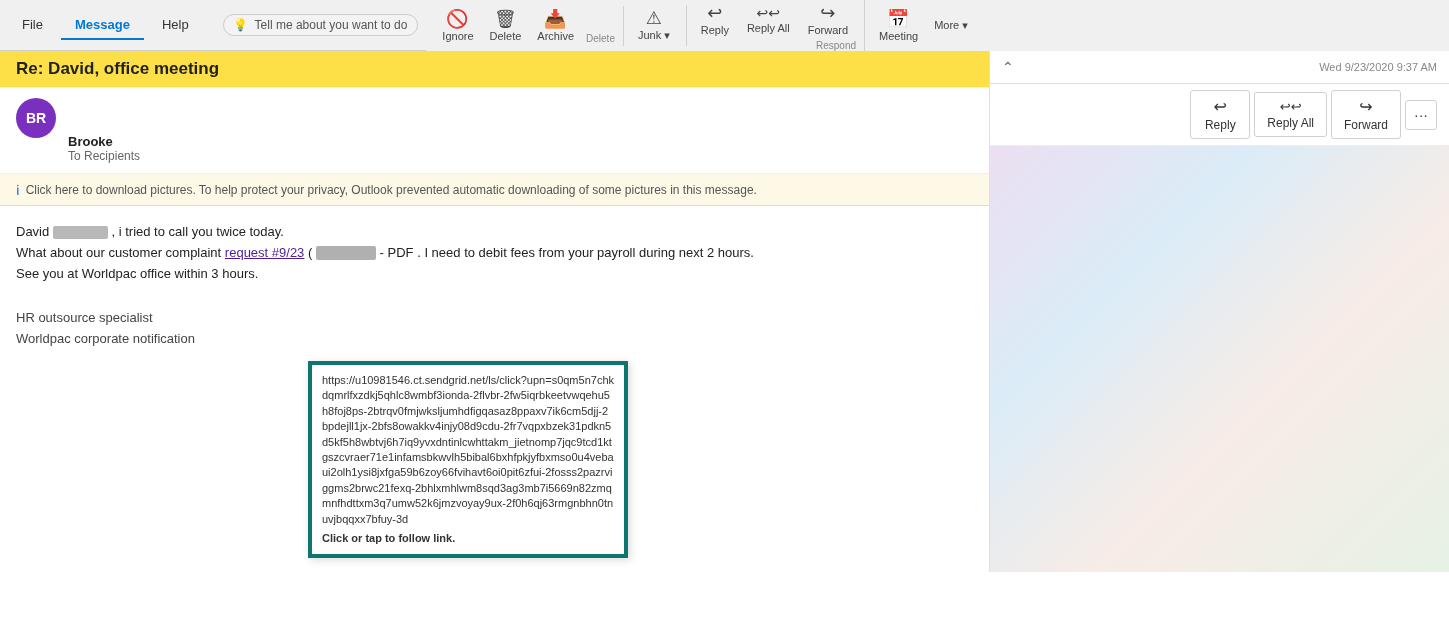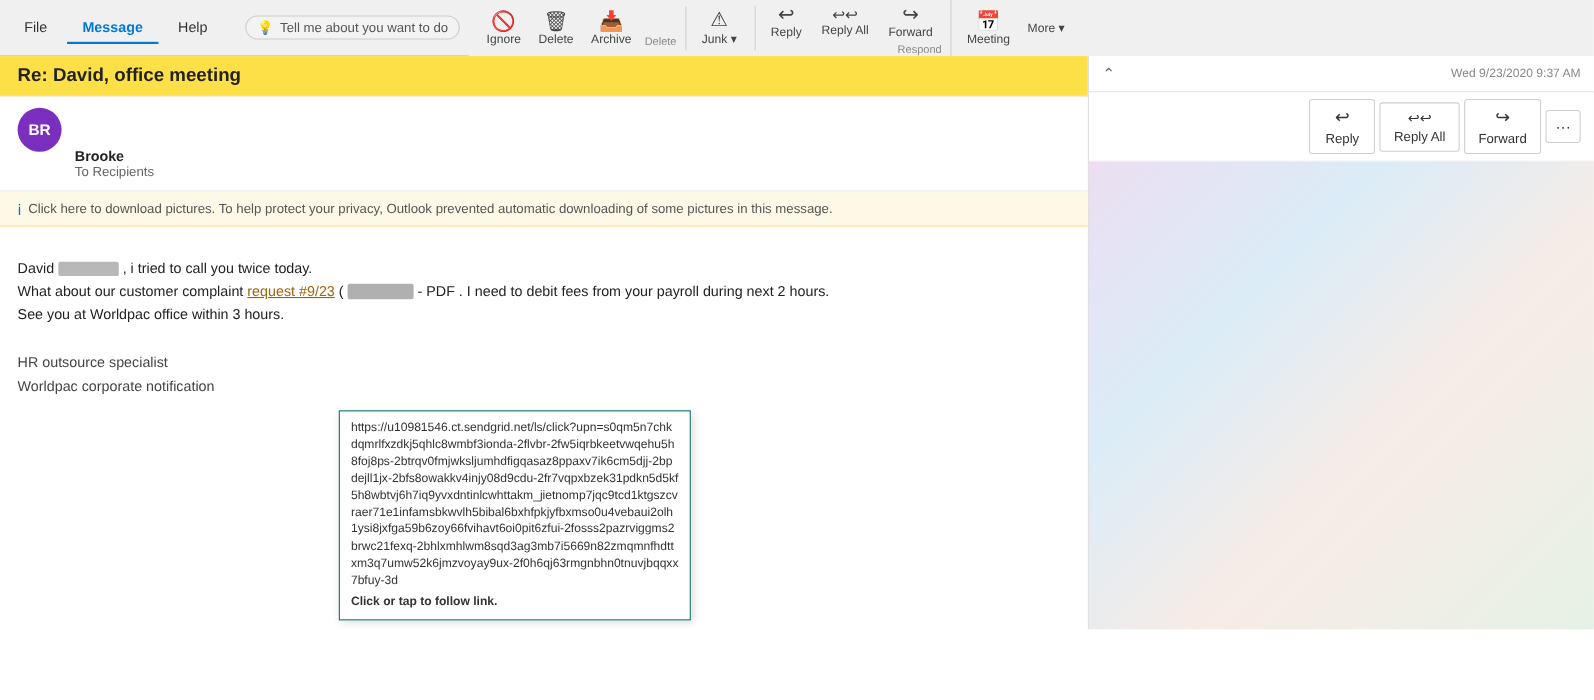--- a/index.html
+++ b/index.html
@@ -129,21 +129,21 @@
     }
 
     
     .email-body {
       padding: 16px 16px;
       font-size: 13px;
       color: #222;
       line-height: 1.6;
     }
     .email-body a {
-      color: #a16207;
+      color: #4c1d95;
       text-decoration: underline;
     }
     .email-body .link-blurred {
       display: inline-block;
       background: #b0b0b0;
       color: transparent;
       border-radius: 2px;
       font-size: 12px;
       min-width: 60px;
       height: 14px;
@@ -154,21 +154,21 @@
       font-size: 13px;
       color: #444;
     }
 
     
     .url-tooltip {
       position: absolute;
       top: 155px;
       left: 308px;
       background: #fff;
-      border: 1px solid #0f766e;
+      border: 4px solid #0f766e;
       box-shadow: 2px 2px 8px rgba(0,0,0,0.15);
       padding: 8px 10px;
       max-width: 320px;
       font-size: 11px;
       color: #333;
       line-height: 1.4;
       z-index: 100;
       word-break: break-all;
     }
     .url-tooltip .follow-link {
@@ -326,21 +326,21 @@
           <span>To</span> <span>Recipients</span>
         </div>
       </div>
     </div>
 
     <div class="download-notice">
       <span class="info-icon">ℹ</span>
       <span>Click here to download pictures. To help protect your privacy, Outlook prevented automatic downloading of some pictures in this message.</span>
     </div>
 
-    <div class="email-body" style="position:relative;margin-top:12px;">
+    <div class="email-body" style="position:relative;">
       <p>
         <span>David</span>
         <span class="blurred-name">&nbsp;&nbsp;&nbsp;&nbsp;&nbsp;&nbsp;&nbsp;</span>
         <span>, i tried to call you twice today.</span>
       </p>
       <p>
         <span>What about our customer complaint</span>
         <a href="#">request #9/23</a>
         <span> (</span>
         <span class="link-blurred">&nbsp;&nbsp;&nbsp;&nbsp;&nbsp;&nbsp;</span>

